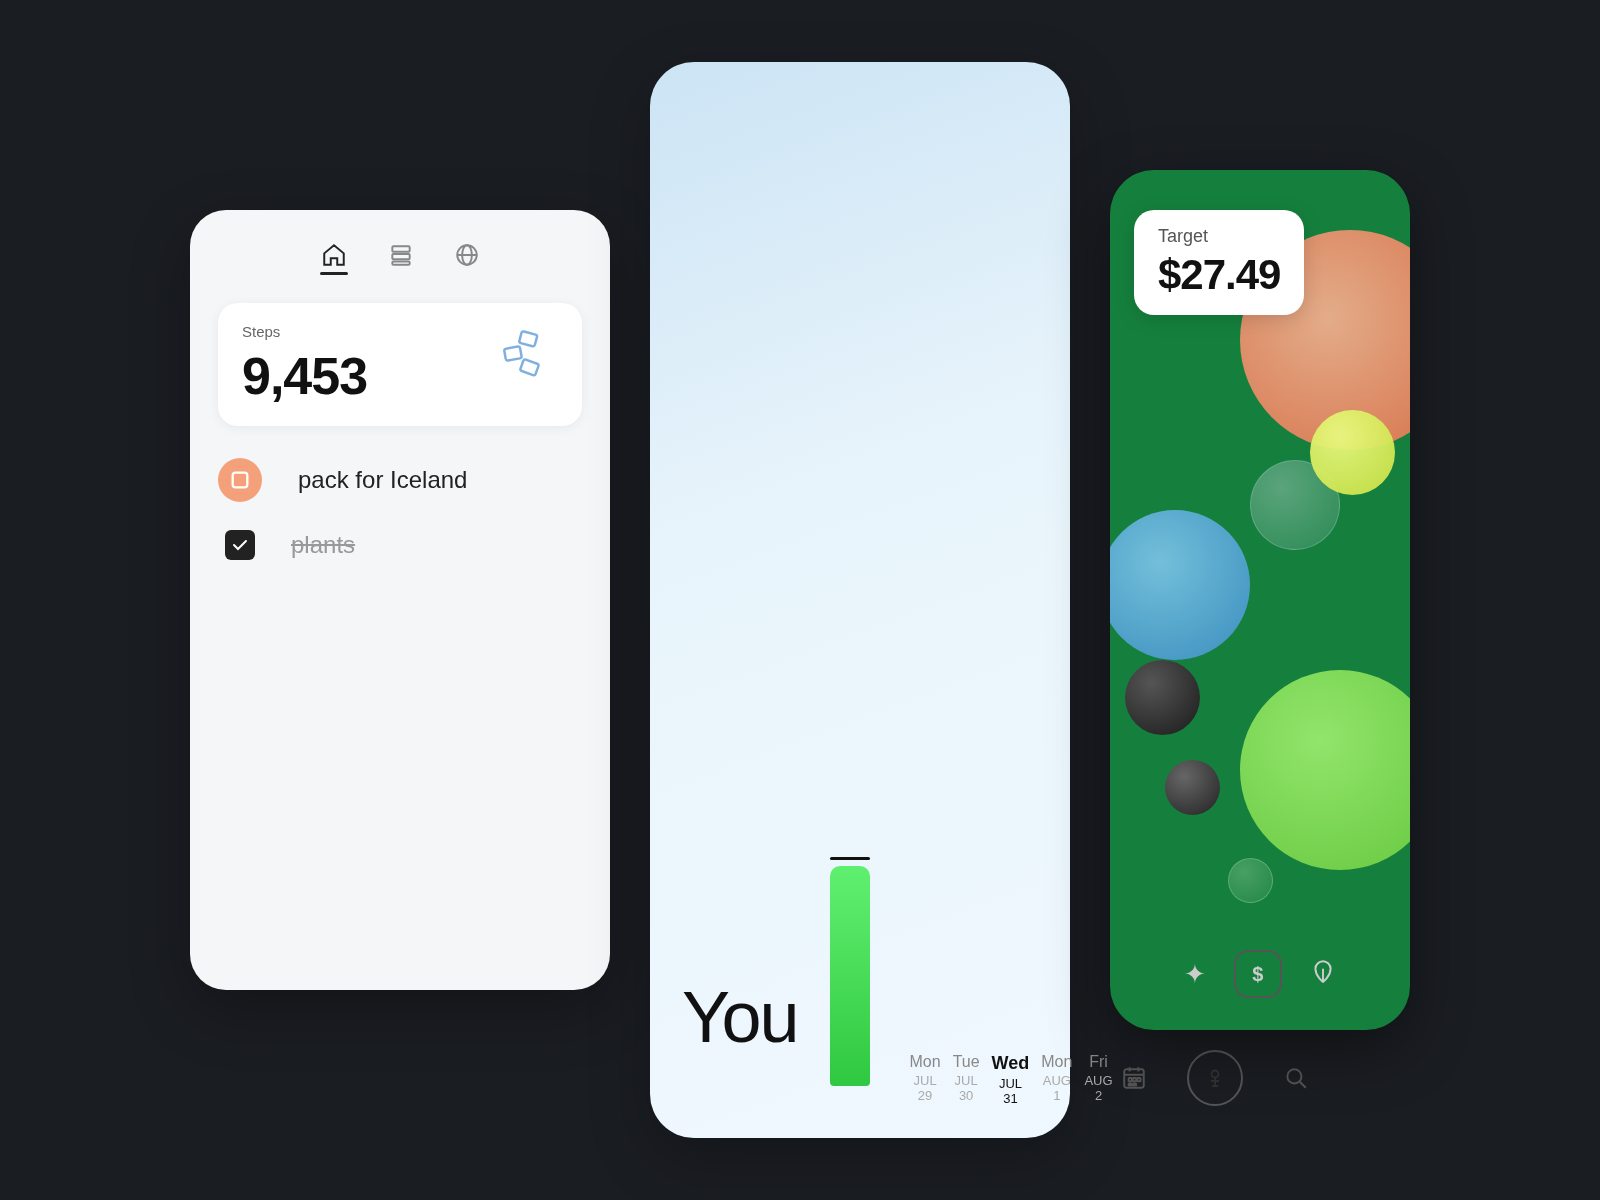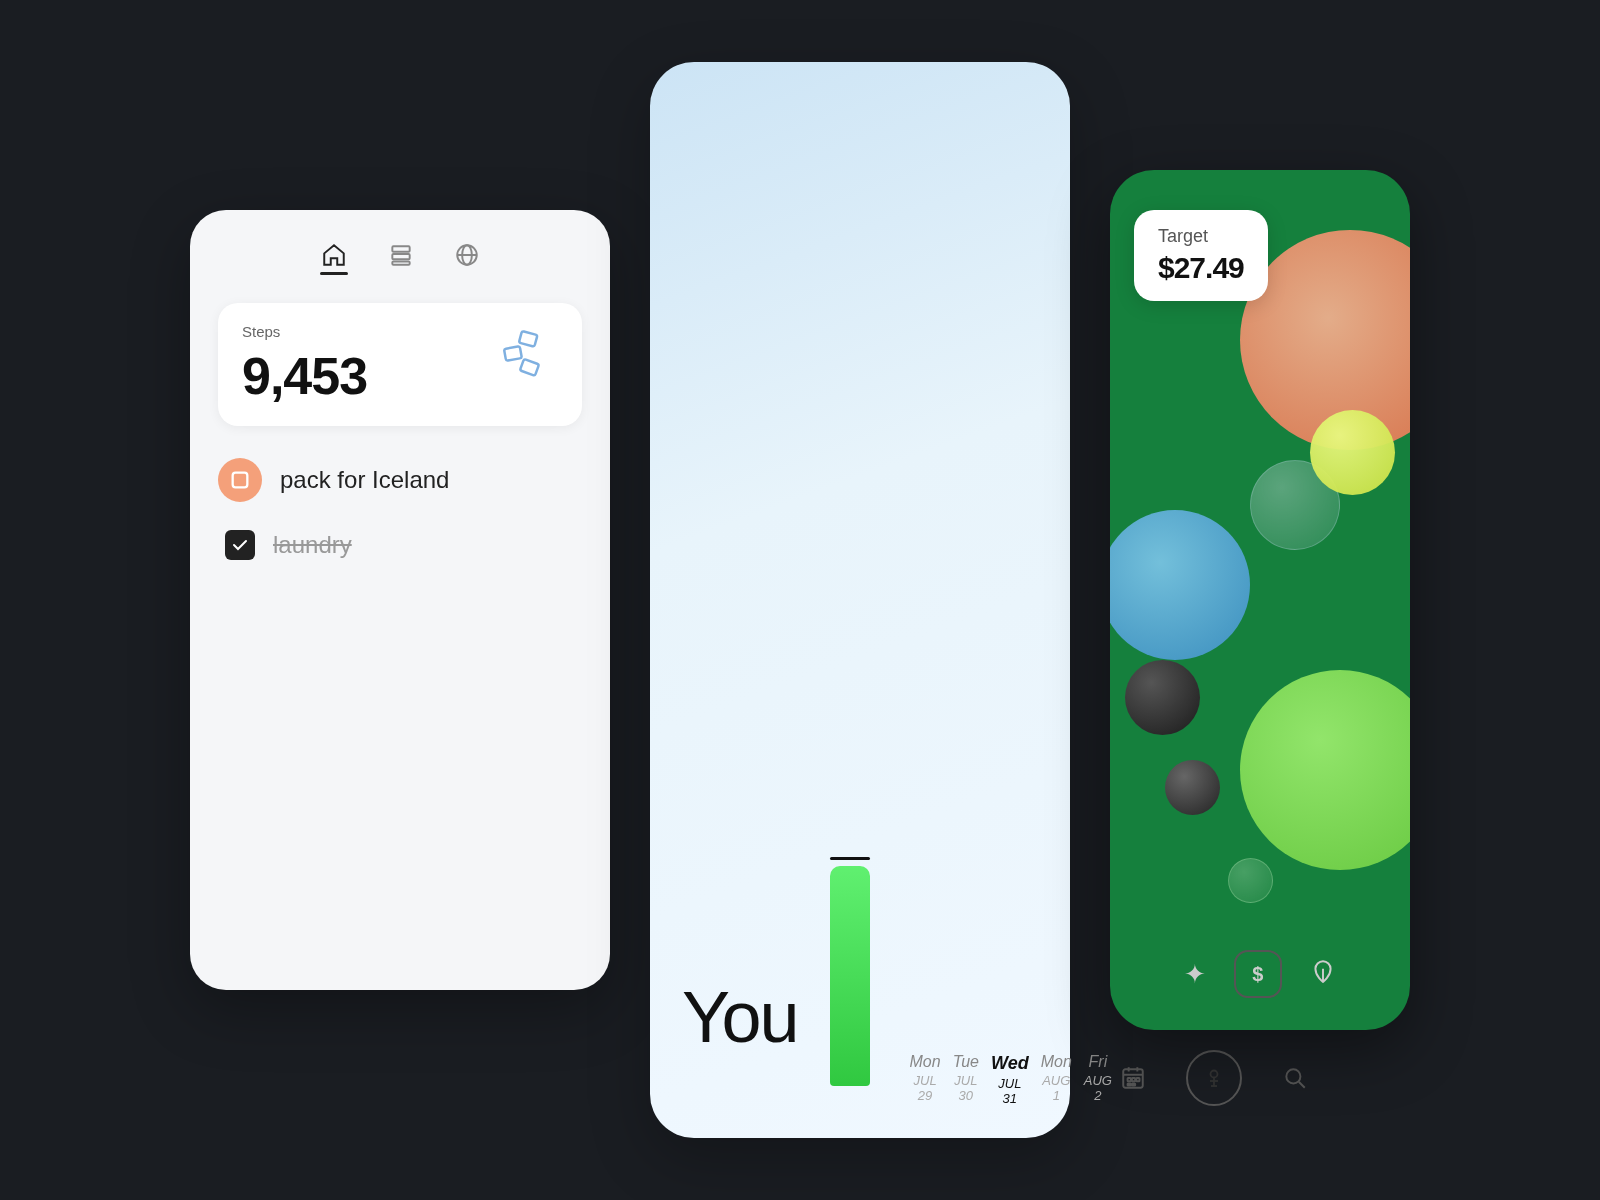--- a/index.html
+++ b/index.html
@@ -94,21 +94,21 @@
     
     .todo-list {
       display: flex;
       flex-direction: column;
       gap: 28px;
     }
 
     .todo-item {
       display: flex;
       align-items: center;
-      gap: 18px;
+      gap: 36px;
     }
 
     .todo-circle {
       width: 44px;
       height: 44px;
       border-radius: 50%;
       display: flex;
       align-items: center;
       justify-content: center;
       flex-shrink: 0;
@@ -196,21 +196,20 @@
     .day-labels {
       display: flex;
       width: 100%;
       padding: 0 8px;
       gap: 12px;
     }
 
     .day-label {
       flex: 1;
       text-align: center;
-      font-style: italic;
     }
 
     .day-name {
       font-size: 16px;
       font-weight: 500;
       color: #888;
     }
 
     .day-name.active {
       font-size: 18px;
@@ -283,21 +282,21 @@
       box-shadow: 0 4px 20px rgba(0,0,0,0.15);
     }
 
     .target-label {
       font-size: 18px;
       color: #555;
       margin-bottom: 4px;
     }
 
     .target-value {
-      font-size: 30px;
+      font-size: 42px;
       font-weight: 600;
       color: #111;
       letter-spacing: -1px;
       text-align: center;
     }
 
     
     .bubble {
       position: absolute;
       border-radius: 50%;
@@ -390,21 +389,21 @@
       <span class="todo-text">pack for Iceland</span>
     </div>
 
 
     <div class="todo-item">
       <div class="todo-checkbox-dark">
         <svg viewBox="0 0 16 16">
           <polyline points="2,8 6,12 14,4" stroke="#fff" stroke-width="2" fill="none" stroke-linecap="round"></polyline>
         </svg>
       </div>
-      <span class="todo-text done">laundry</span>
+      <span class="todo-text done">plants</span>
     </div>
 
   </div>
 </div>
 
 <div class="middle-card">
   <div class="you-title">You</div>
 
   <div class="bar-chart">
 

